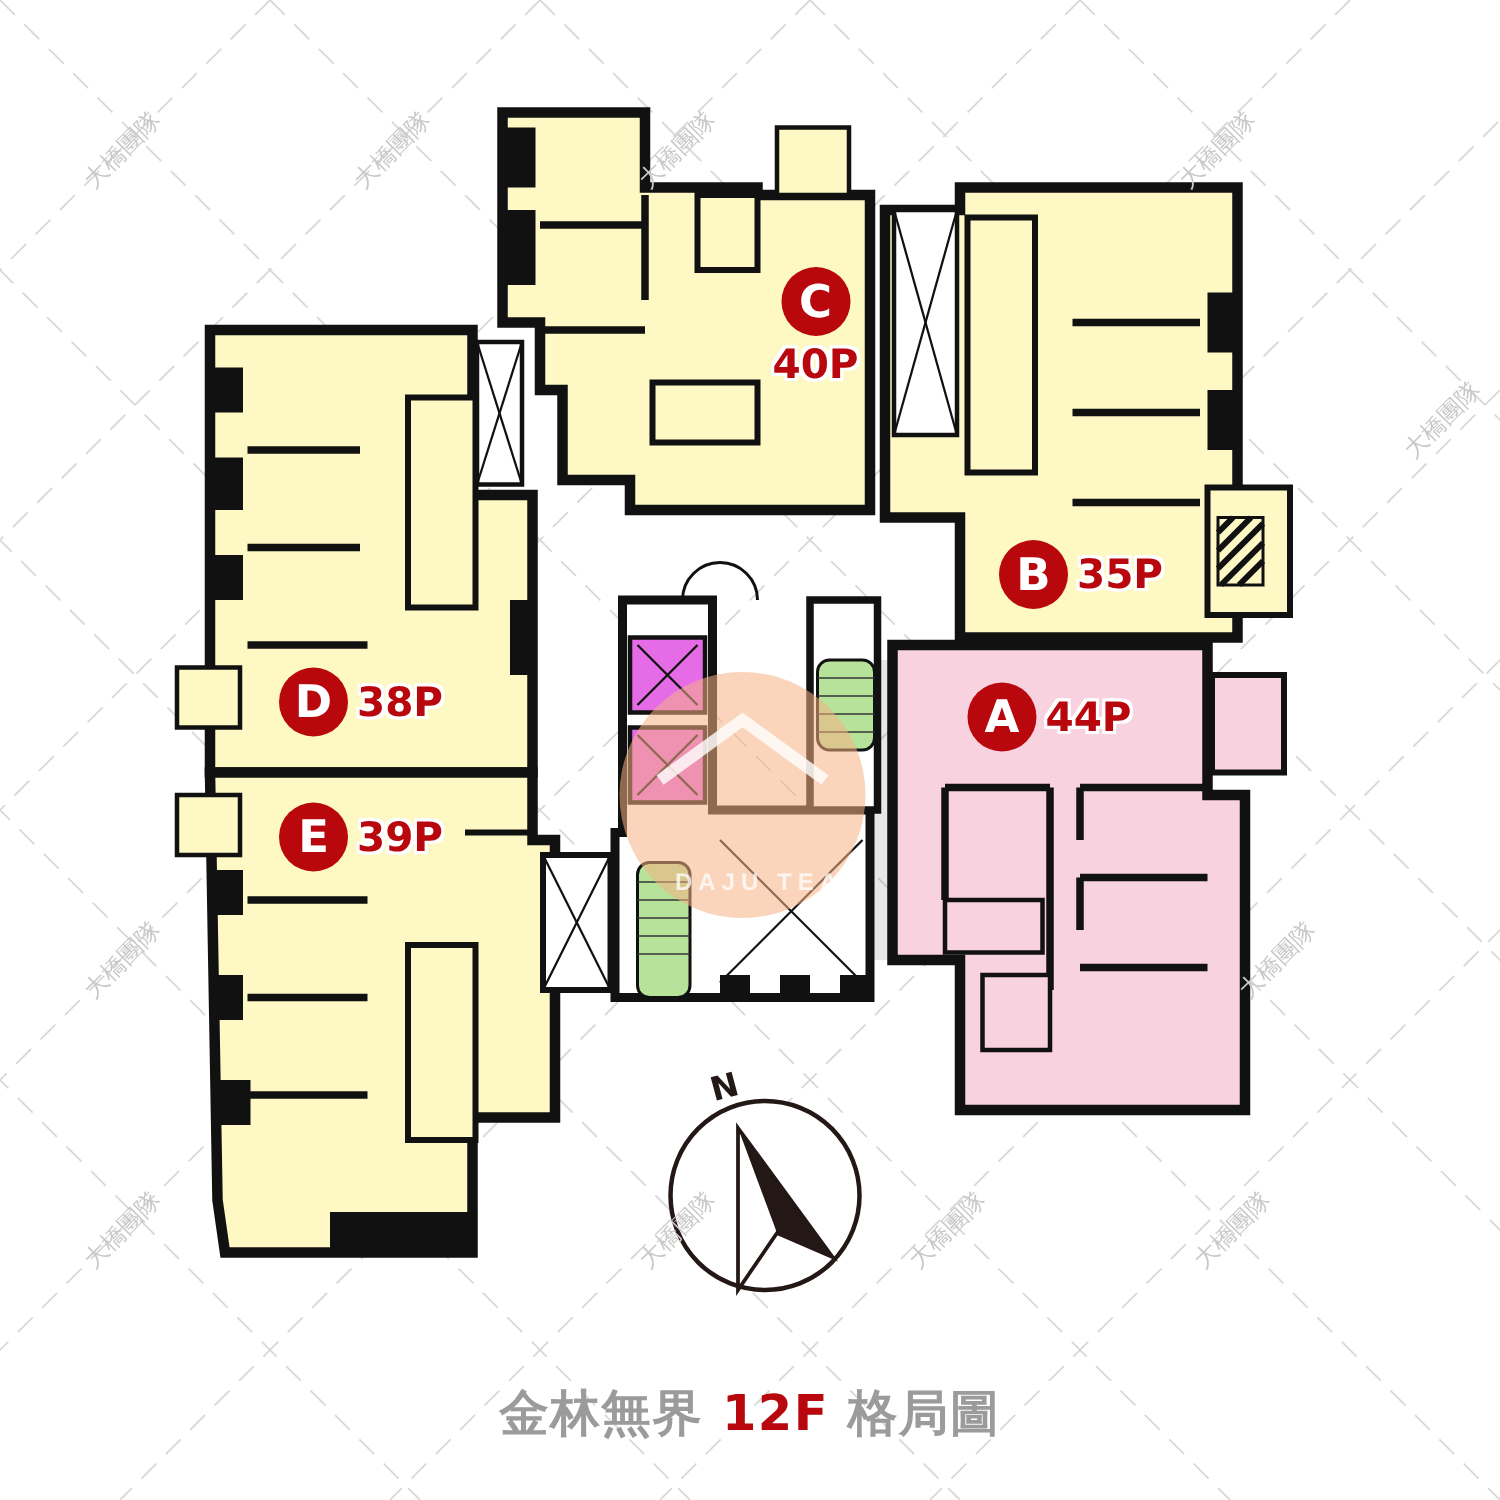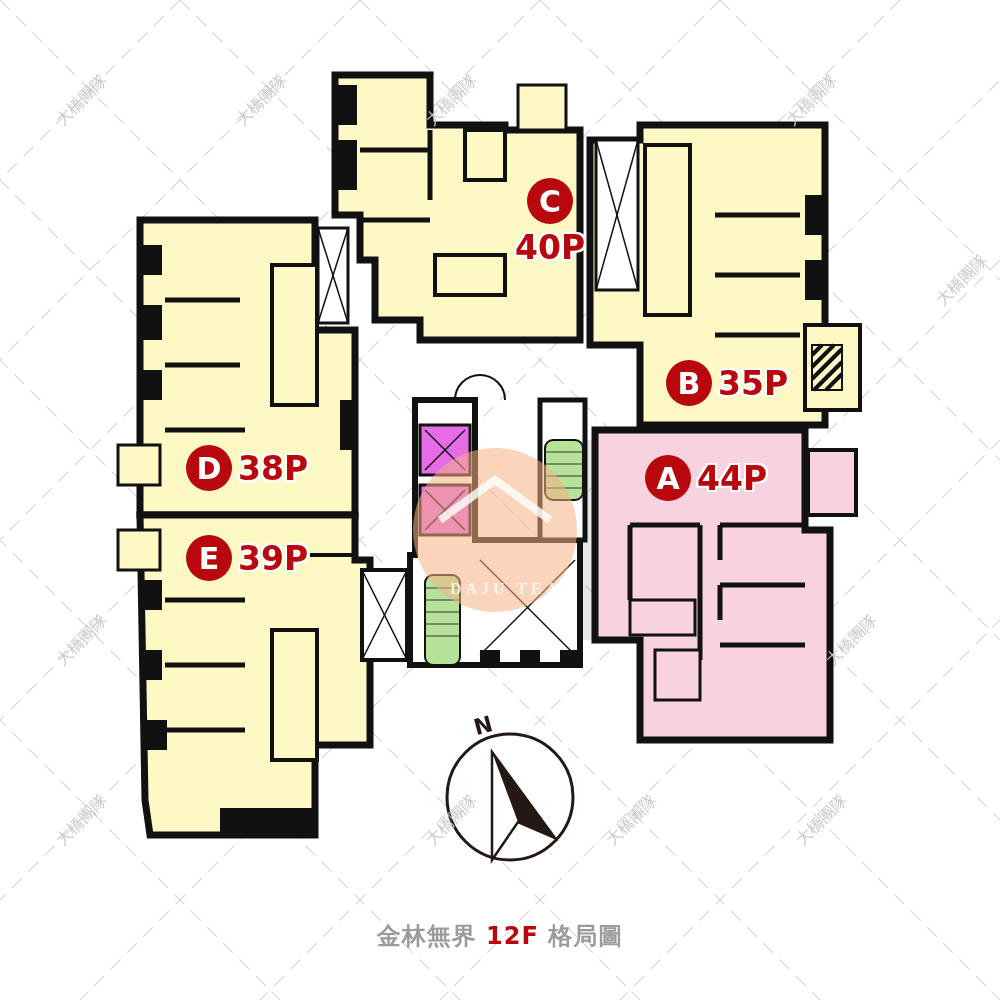--- a/index.html
+++ b/index.html
@@ -1,25 +1,25 @@
 <!DOCTYPE html>
 <html><head>
 <meta charset="utf-8">
 <style>
   html,body{margin:0;padding:0;background:#fff;}
   body{width:1000px;height:1000px;position:relative;overflow:hidden;font-family:"DejaVu Sans","Liberation Sans",sans-serif;}
   #plan{position:absolute;left:0;top:0;width:1000px;height:1000px;}
   .label{position:absolute;display:flex;align-items:center;gap:6px;}
   .badge{width:46px;height:46px;border-radius:50%;background:#b8070d;color:#fff;font-weight:bold;font-size:30px;display:flex;align-items:center;justify-content:center;font-family:"DejaVu Sans",sans-serif;}
-  .size{color:#b8070d;font-weight:bold;font-size:33px;font-family:"DejaVu Sans",sans-serif;text-shadow:-2px 0 #fff,2px 0 #fff,0 -2px #fff,0 2px #fff,-2px -2px #fff,2px 2px #fff,-2px 2px #fff,2px -2px #fff;}
-  .title{position:absolute;left:0;width:1000px;top:920px;text-align:center;font-size:24px;font-weight:bold;color:#9b9b9b;font-family:"DejaVu Sans",sans-serif;letter-spacing:1px;}
+  .size{color:#b8070d;font-weight:bold;font-size:27px;font-family:"DejaVu Sans",sans-serif;text-shadow:-2px 0 #fff,2px 0 #fff,0 -2px #fff,0 2px #fff,-2px -2px #fff,2px 2px #fff,-2px 2px #fff,2px -2px #fff;}
+  .title{position:absolute;left:0;width:1000px;top:920px;text-align:center;font-size:33px;font-weight:bold;color:#9b9b9b;font-family:"DejaVu Sans",sans-serif;letter-spacing:1px;}
   .title .floor{color:#b8070d;}
   .n-label{position:absolute;left:474px;top:713px;font-size:22px;font-weight:bold;color:#231815;transform:rotate(-15deg);font-family:"DejaVu Sans",sans-serif;}
   .wm{position:absolute;color:#c9c9c9;font-size:16px;transform:rotate(-45deg);white-space:nowrap;font-family:"DejaVu Sans",sans-serif;}
-  .logo-text{position:absolute;left:450px;top:580px;color:rgba(255,255,255,0.75);font-size:16px;font-weight:bold;letter-spacing:4px;font-family:Liberation Serif, serif;}
+  .logo-text{position:absolute;left:450px;top:580px;color:rgba(255,255,255,0.75);font-size:16px;font-weight:bold;letter-spacing:4px;font-family:Liberation Sans, sans-serif;}
 </style>
 </head>
 <body>
 
 <svg id="plan" viewBox="0 0 1000 1000" xmlns="http://www.w3.org/2000/svg">
 
   <g stroke="#d8d8d8" stroke-width="1.2" stroke-dasharray="14 9" fill="none">
     <line x1="-180" y1="0" x2="820" y2="1000"></line>
     <line x1="0" y1="0" x2="1000" y2="1000"></line>
     <line x1="180" y1="0" x2="1180" y2="1000"></line>

